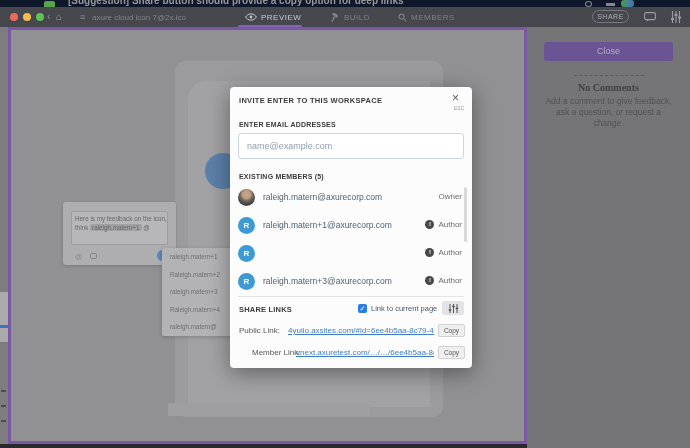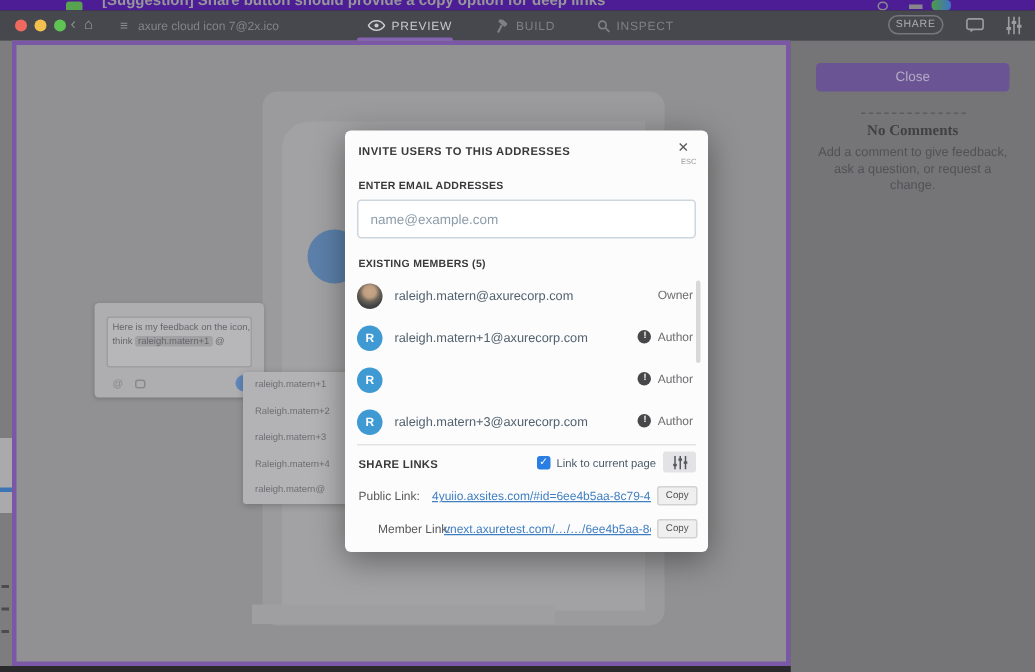--- a/index.html
+++ b/index.html
@@ -1,21 +1,21 @@
 <!DOCTYPE html>
 <html><head>
 <meta charset="utf-8">
 <style>
   * { margin:0; padding:0; box-sizing:border-box; }
   body { background:#111; font-family:"Liberation Sans", sans-serif; }
   .screen { position:relative; width:690px; height:448px; overflow:hidden; background:#28282a; }
   .abs { position:absolute; }
 
   
-  .top-sliver { left:0; top:0; width:690px; height:7px; background:#4c1d95; overflow:hidden; }
+  .top-sliver { left:0; top:0; width:690px; height:7px; background:#0f172a; overflow:hidden; }
   .sliver-title { position:absolute; left:68px; top:-5px; font-size:10px; font-weight:bold; color:#97979b; white-space:nowrap; }
   .sliver-appicon { position:absolute; left:44px; top:1px; width:11px; height:6px; background:#57a34f; border-radius:2px 2px 0 0; }
   .sliver-ring { position:absolute; left:585px; top:1px; width:7px; height:6px; border:1px solid #8a8a8e; border-radius:50%; }
   .sliver-min { position:absolute; left:606px; top:3px; width:9px; height:3px; background:#87878b; }
   .sliver-blob { position:absolute; left:621px; top:0; width:13px; height:7px; border-radius:3px; background:linear-gradient(90deg,#4d9b44,#3f72c8); }
 
   
   .toolbar { left:0; top:7px; width:690px; height:20px; background:#46484d; }
   .light { position:absolute; top:6px; width:8px; height:8px; border-radius:50%; }
   .nav-glyph { position:absolute; color:#8c8e92; font-size:11px; line-height:11px; }
@@ -120,21 +120,21 @@
           <path d="M4.6 3.6 L2 8.6" stroke="#7e8085" stroke-width="1.4"></path>
         </svg>
       <span>BUILD</span>
     </div>
 
     <div class="tab" style="left:398px">
       <svg width="9" height="9" viewBox="0 0 9 9">
           <circle cx="3.6" cy="3.6" r="2.5" fill="none" stroke="#7e8085" stroke-width="1.1"></circle>
           <path d="M5.4 5.4 L8.2 8.2" stroke="#7e8085" stroke-width="1.2"></path>
         </svg>
-      <span>INSPECT</span>
+      <span>MEMBERS</span>
     </div>
 
     <div class="share-btn">SHARE</div>
     <svg class="abs" style="left:644px;top:5px" width="12" height="10" viewBox="0 0 12 10">
         <rect x="0.6" y="0.6" width="10.8" height="7" rx="1.5" fill="none" stroke="#9a9ca0" stroke-width="1.1"></rect>
         <path d="M3 7.6 L3 9.6 L5.5 7.6" fill="#9a9ca0"></path>
       </svg>
     <svg class="abs" style="left:670px;top:4px" width="12" height="12" viewBox="0 0 12 12">
         <path d="M2.5 0v12 M6 0v12 M9.5 0v12" stroke="#9a9ca0" stroke-width="1.1"></path>
         <rect x="1" y="7" width="3" height="2" fill="#9a9ca0"></rect>
@@ -179,21 +179,21 @@
   <div class="abs sidebar">
     <div class="close-btn">Close</div>
     <div class="dash-divider"></div>
     <div class="nc-title">No Comments</div>
     <div class="nc-body">Add a comment to give feedback, ask a question, or request a change.</div>
   </div>
 
   <div class="abs bottom-strip"></div>
 
   <div class="abs modal">
-    <div class="m-title">INVITE USERS TO THIS ADDRESSES</div>
+    <div class="m-title">INVITE ENTER TO THIS WORKSPACE</div>
     <div class="m-close">×</div>
     <div class="m-esc">ESC</div>
 
     <div class="m-label" style="left:9px;top:34px">ENTER EMAIL ADDRESSES</div>
     <input class="m-input" type="text" placeholder="name@example.com" style="">
 
     <div class="m-label" style="left:9px;top:86px">EXISTING MEMBERS (5)</div>
 
     <div class="member-row" style="top:97px">
       <div class="avatar photo"></div>

